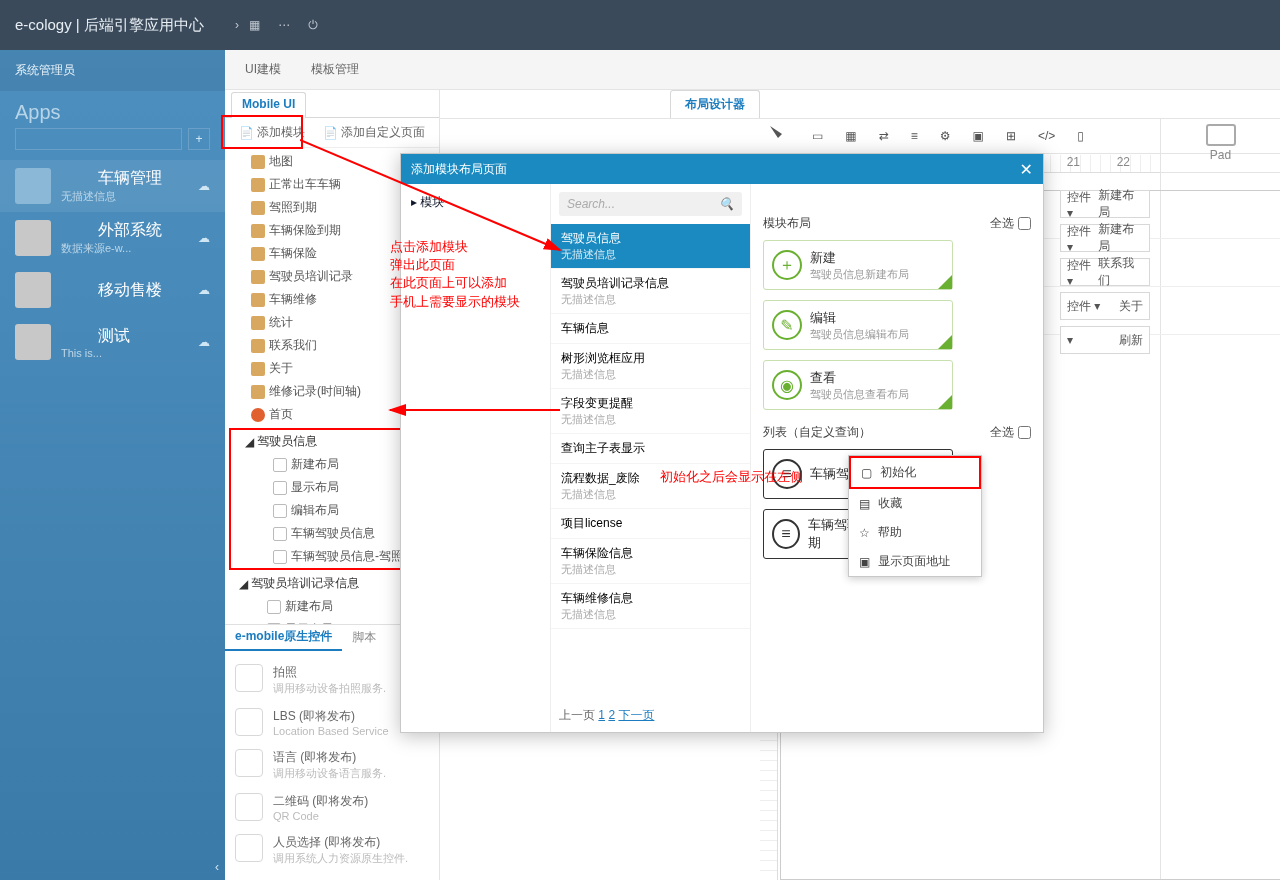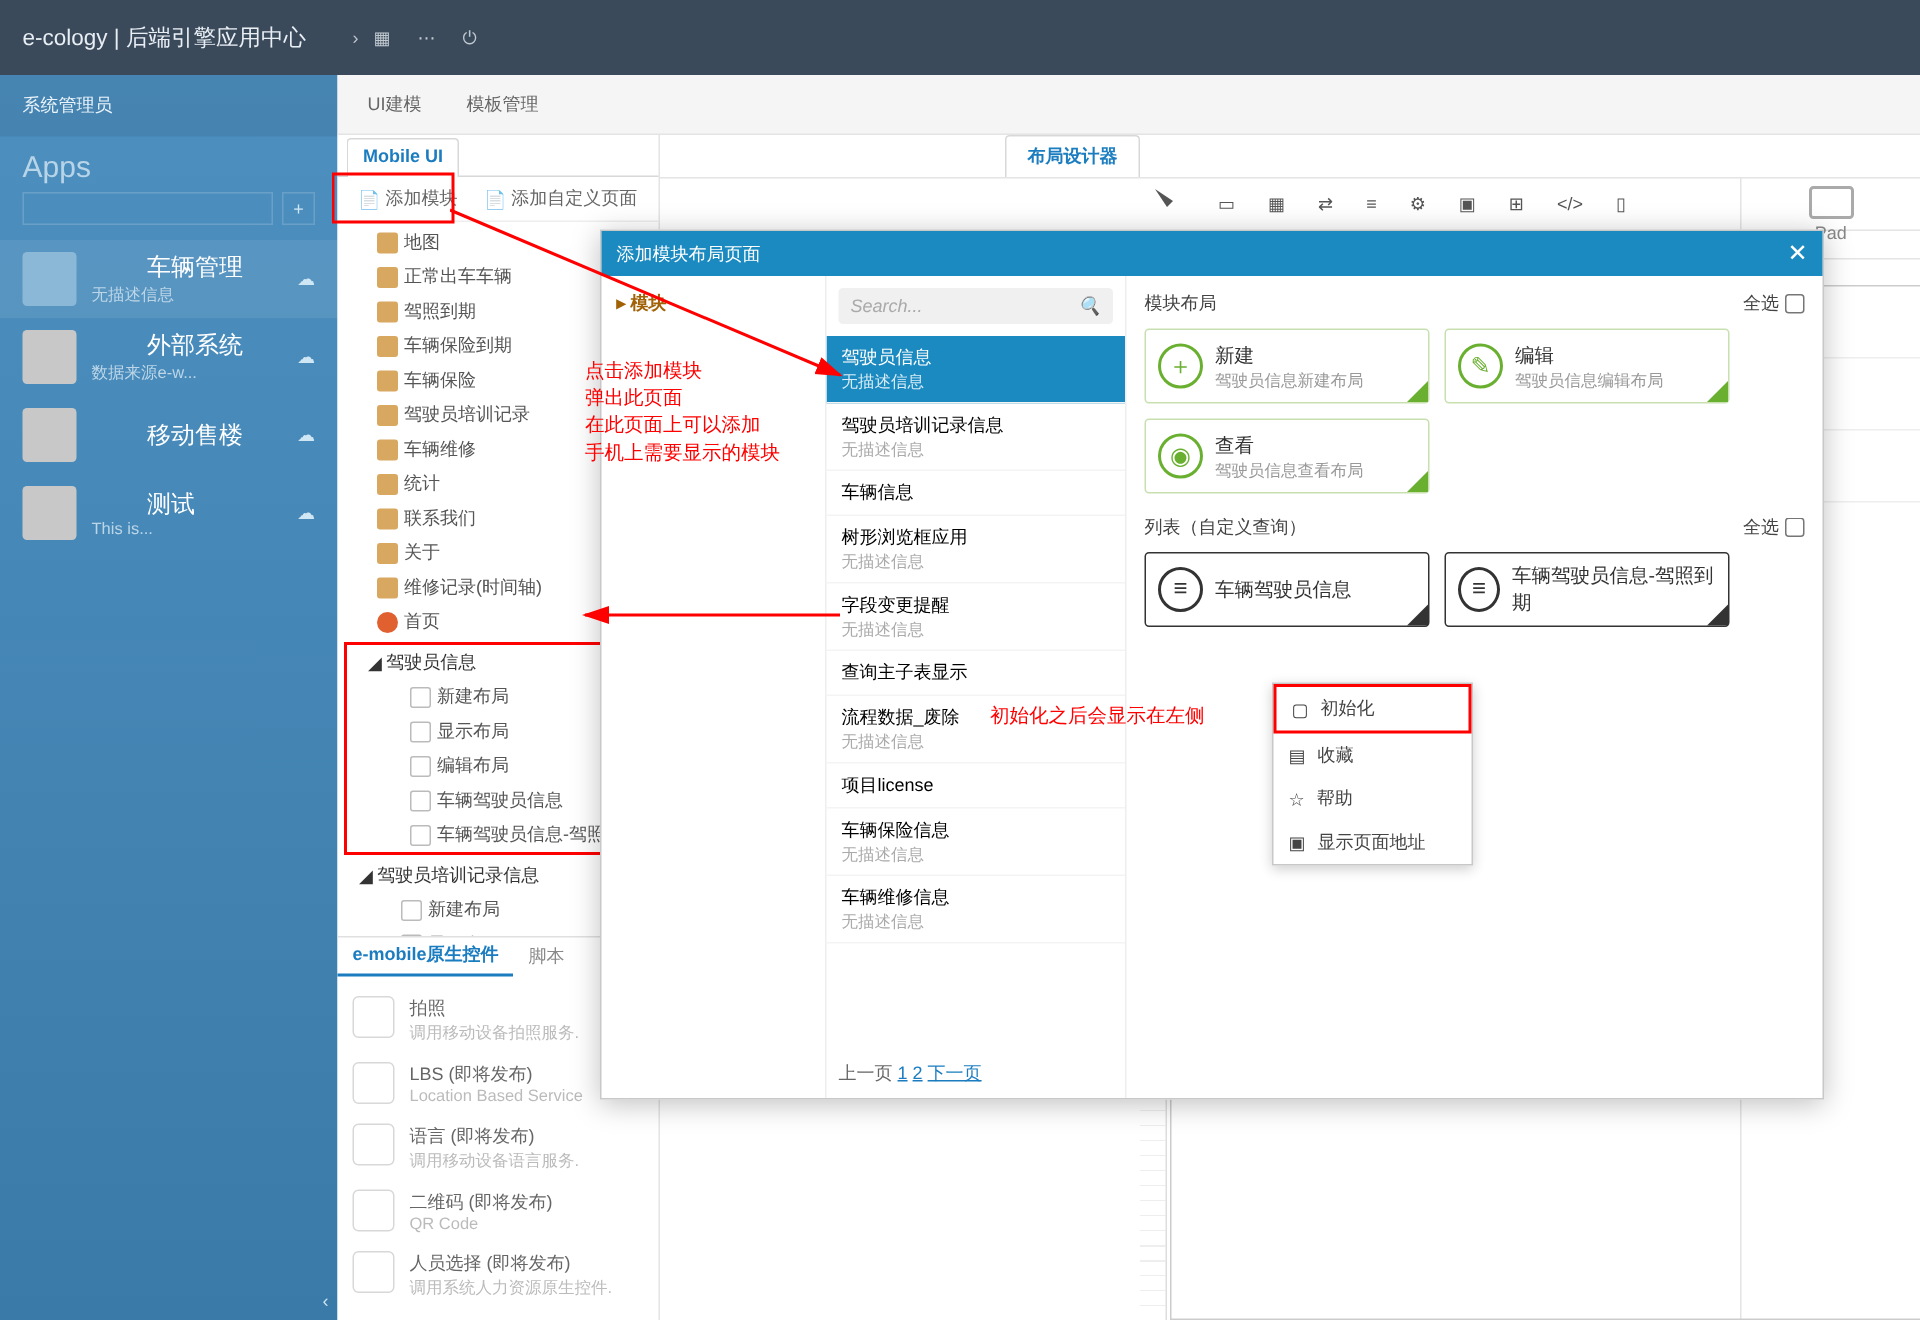--- a/index.html
+++ b/index.html
@@ -69,38 +69,38 @@
 .phone { position: absolute; top: 100px; left: 340px; width: 560px; bottom: 0; border: 1px solid #ccc; }
 .phone .row { height: 48px; border-bottom: 1px solid #eee; display: flex; align-items: center; padding: 0 14px; gap: 12px; }
 .phone .row .badge { width: 30px; height: 30px; border-radius: 6px; }
 .side-controls { position: absolute; top: 100px; right: 130px; width: 90px; }
 .sc { height: 28px; border: 1px solid #d8d8d8; margin-bottom: 6px; display: flex; align-items: center; justify-content: space-between; padding: 0 6px; color: #555; background: #fff; }
 
 
 .ruler-v { position: absolute; top: 100px; left: 320px; width: 18px; bottom: 0; background: repeating-linear-gradient(180deg,#eee 0,#eee 1px,transparent 1px,transparent 10px); border-right: 1px solid #ddd; }
 
 
-.dialog-mask { position: absolute; top: 153px; left: 400px; width: 816px; height: 580px; background: #fff; box-shadow: 0 3px 18px rgba(0,0,0,.25); border: 1px solid #c8c8c8; z-index: 100; }
+.dialog-mask { position: absolute; top: 153px; left: 400px; width: 644px; height: 580px; background: #fff; box-shadow: 0 3px 18px rgba(0,0,0,.25); border: 1px solid #c8c8c8; z-index: 100; }
 .dialog-head { height: 30px; background: #1b8ac0; color: #fff; display: flex; align-items: center; padding: 0 10px; }
 .dialog-head .close { margin-left: auto; cursor: pointer; font-size: 16px; }
 .dialog-body { display: flex; height: calc(100% - 30px); }
 .dlg-left { width: 150px; border-right: 1px solid #eee; padding: 10px; }
-.dlg-left .hd { color: #a16207; font-weight: bold; }
+.dlg-left .hd { color: #0f172a; font-weight: normal; }
 .dlg-mid { width: 200px; border-right: 1px solid #eee; display: flex; flex-direction: column; }
 .dlg-mid .search { margin: 8px; height: 24px; background: #f0f0f0; border-radius: 3px; display: flex; align-items: center; padding: 0 8px; color: #aaa; font-style: italic; }
 .dlg-mid .list { flex: 1; overflow: auto; }
 .dlg-mid .li { padding: 6px 10px; border-bottom: 1px solid #f4f4f4; cursor: pointer; }
 .dlg-mid .li.active { background: #1b8ac0; color: #fff; }
 .dlg-mid .li .t { font-size: 12px; }
 .dlg-mid .li .s { font-size: 11px; color: #aaa; }
 .dlg-mid .li.active .s { color: #d8ecf7; }
 .dlg-mid .pager { padding: 8px; color: #666; }
 .dlg-mid .pager a { color: #1b7dc0; text-decoration: underline; }
 .dlg-right { flex: 1; padding: 10px 12px; }
-.dlg-right .sec-head { display: flex; align-items: flex-start; margin: 0 0 8px; color: #444; }
+.dlg-right .sec-head { display: flex; align-items: flex-start; margin: 21px 0 8px; color: #444; }
 .dlg-right .sec-head .sa { margin-left: auto; display: flex; align-items: center; gap: 4px; }
 .cards { display: flex; flex-wrap: wrap; gap: 10px; }
 .card { width: 190px; height: 50px; border: 1px solid #c8e0b0; border-radius: 3px; display: flex; align-items: center; padding: 0 8px; position: relative; cursor: pointer; }
 .card.black { border-color: #333; }
 .card .cic { width: 30px; height: 30px; border: 2px solid #6ab030; border-radius: 50%; margin-right: 8px; display: flex; align-items: center; justify-content: center; color: #6ab030; font-size: 16px; }
 .card.black .cic { border-color: #333; color: #333; }
 .card .ct .t { font-size: 13px; color: #333; }
 .card .ct .s { font-size: 11px; color: #999; }
 .card .corner { position: absolute; right: 0; bottom: 0; width: 0; height: 0; border-left: 14px solid transparent; border-bottom: 14px solid #6ab030; }
 .card.black .corner { border-bottom-color: #333; }

